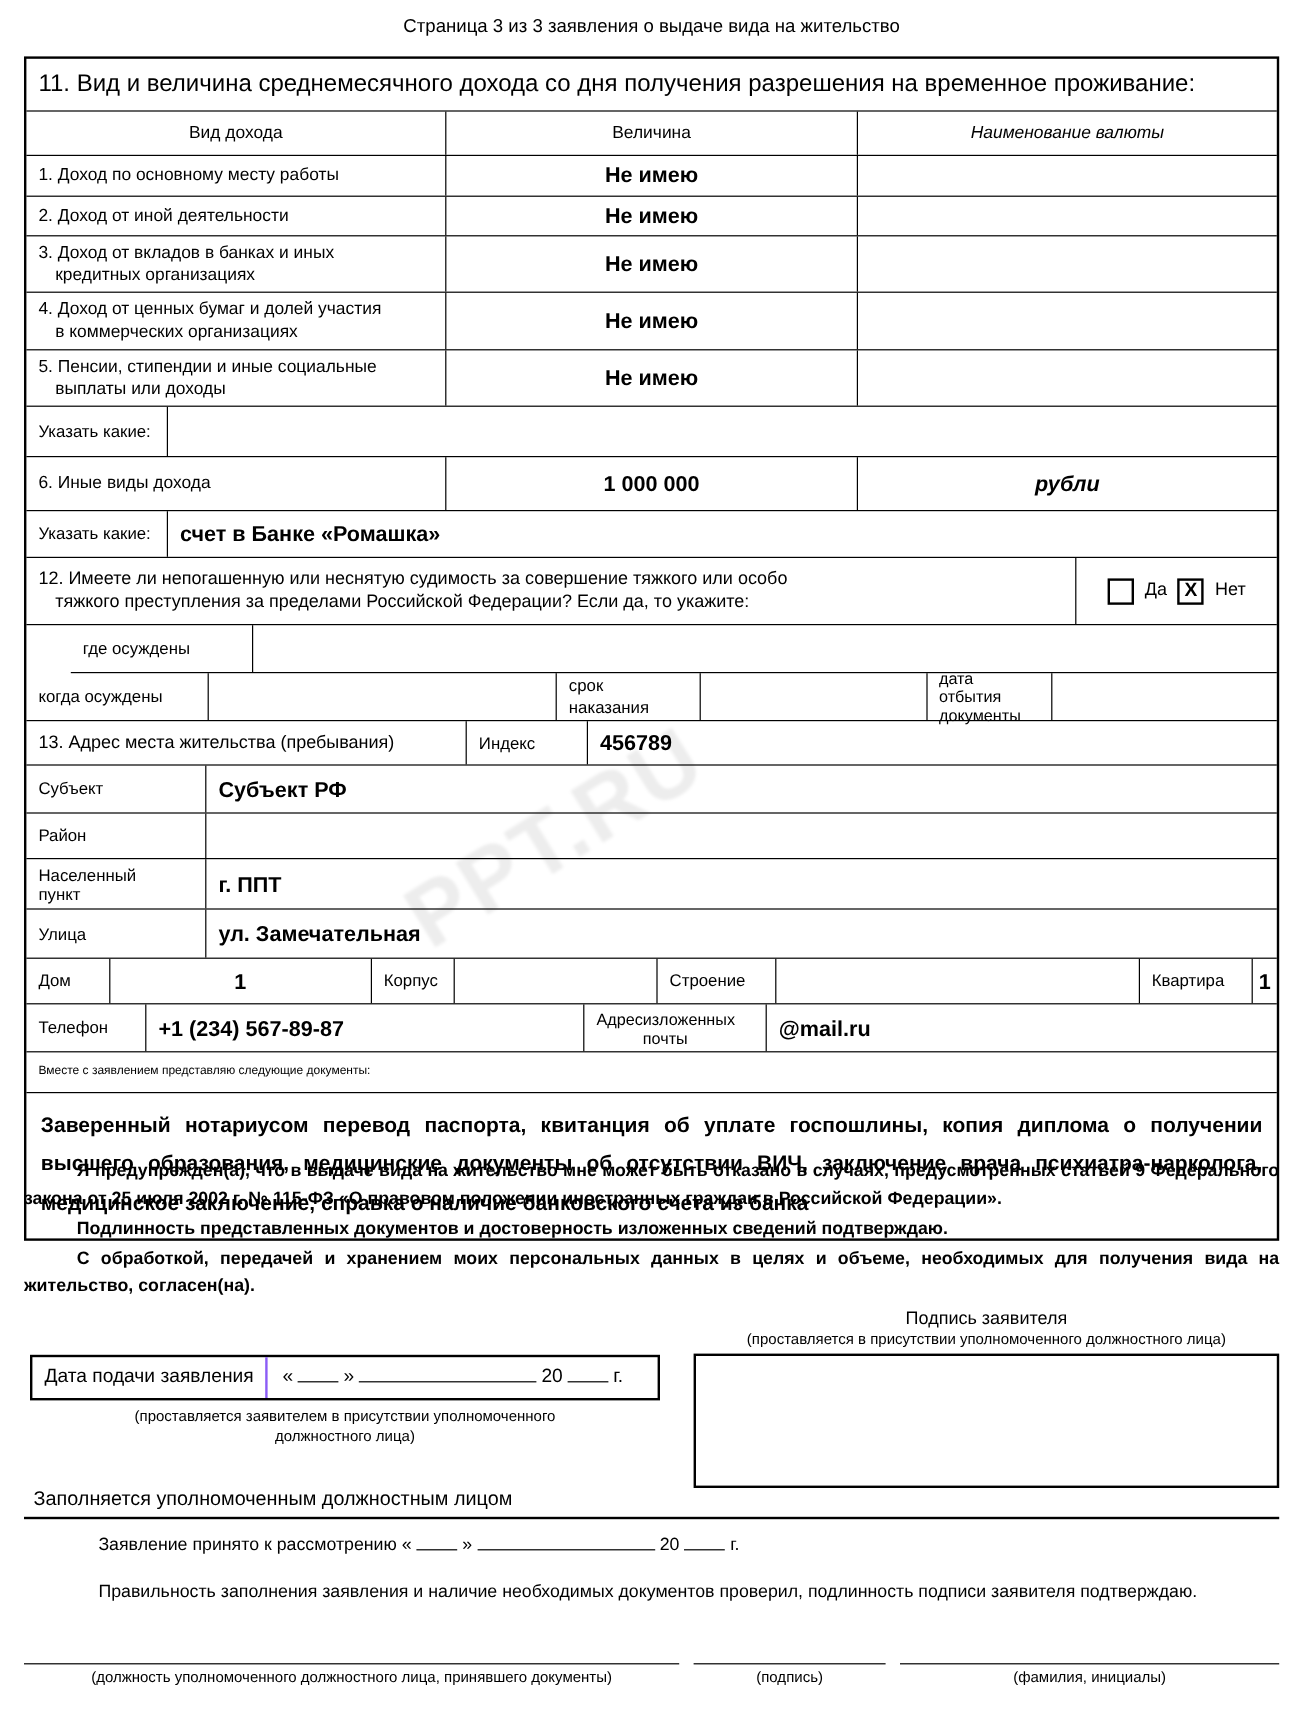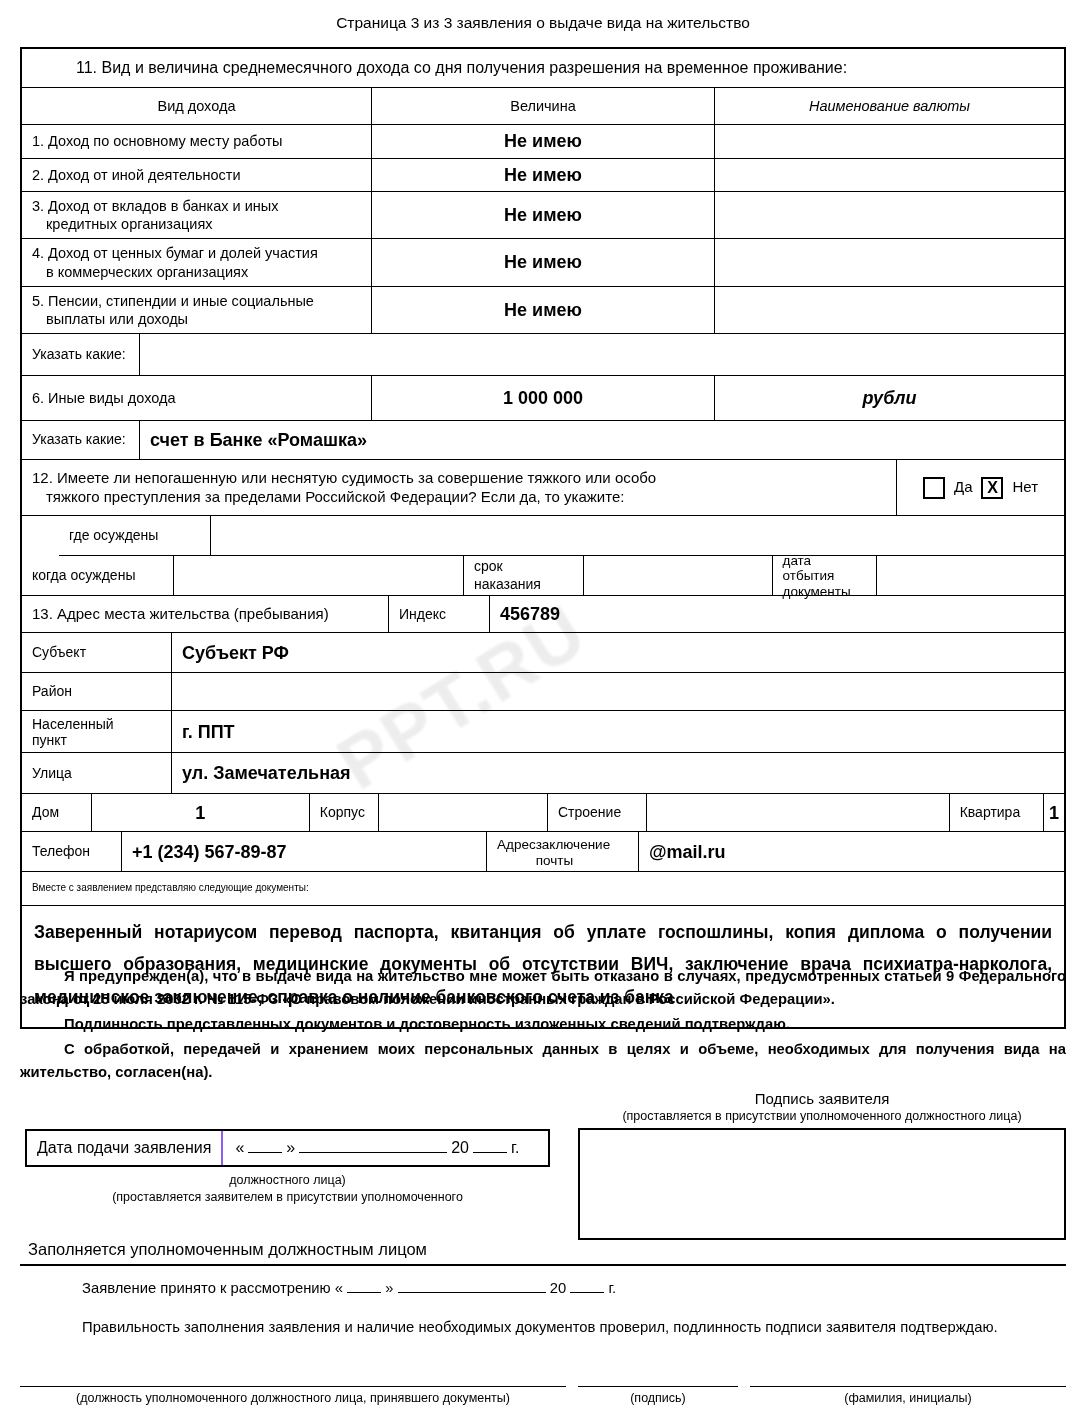--- a/index.html
+++ b/index.html
@@ -83,22 +83,21 @@
   }
   .cell.vline { border-right: 1px solid #000; }
   .cell.center { justify-content: center; text-align: center; }
   .cell.filled {
     font-weight: bold;
     font-size: 18px;
   }
 
   .q-title {
     padding: 9px 10px;
-    font-size: 16px;
-    margin-left: 44px;
+    font-size: 20px;
   }
 
   .tbl-head .cell {
     justify-content: center;
     font-size: 14.5px;
     padding-top: 9px;
     padding-bottom: 9px;
   }
 
   .income-label {
@@ -481,21 +480,21 @@
       <div class="cell vline stro-val center filled"></div>
       <div class="cell vline kvar-label">Квартира</div>
       <div class="cell kvar-val center filled">1</div>
     </div>
 
     <div class="row" style="height:40px;">
       <div class="cell vline tel-label">Телефон</div>
       <div class="cell vline tel-val">+1 (234) 567-89-87</div>
       <div class="cell vline mail-label">
         <span>Адрес</span>
-        <span>заключение почты</span>
+        <span>изложенных почты</span>
       </div>
       <div class="cell mail-val">@mail.ru</div>
     </div>
 
     <div class="row">
       <div class="cell docs-intro">Вместе с заявлением представляю следующие документы:</div>
     </div>
 
     <div class="row last">
       <div class="docs-body">Заверенный нотариусом перевод паспорта, квитанция об уплате госпошлины, копия диплома о получении высшего образования, медицинские документы об отсутствии ВИЧ, заключение врача психиатра-нарколога, медицинское заключение, справка о наличие банковского счета из банка</div>
@@ -524,22 +523,22 @@
         <span class="u-sm"></span>
         <span>»</span>
         <span class="u-md"></span>
         <span>20</span>
         <span class="u-sm"></span>
         <span>г.</span>
       </div>
     </div>
 
     <div class="date-note">
+      <div>(проставляется заявителем в присутствии уполномоченного</div>
       <div>должностного лица)</div>
-      <div>(проставляется заявителем в присутствии уполномоченного</div>
     </div>
   </div>
 
   <div class="official-title">Заполняется уполномоченным должностным лицом</div>
   <div class="official-rule"></div>
 
   <div class="official-p1">
     <span>Заявление принято к рассмотрению</span>
     <span>«</span>
     <span class="u-sm"></span>

